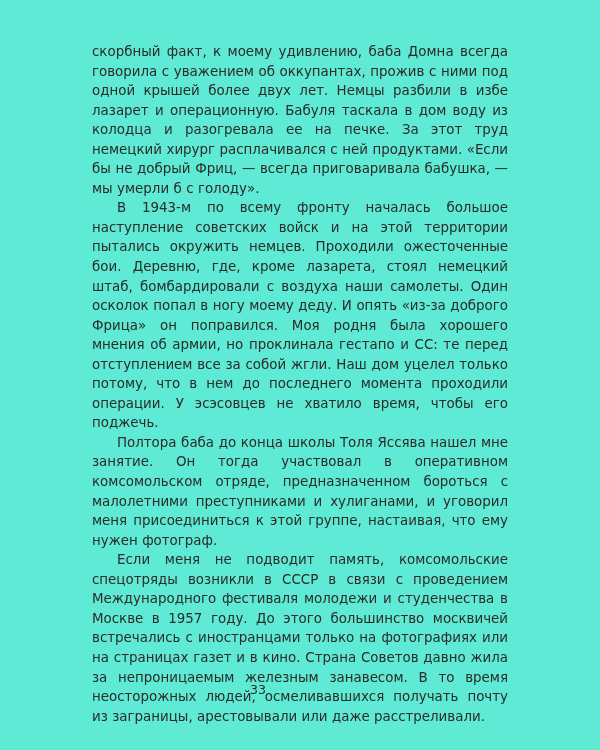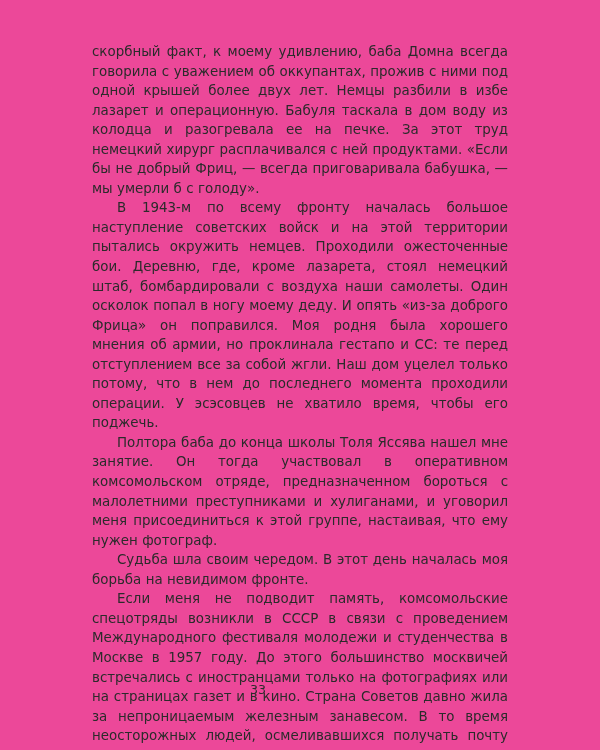--- a/index.html
+++ b/index.html
@@ -12,21 +12,21 @@
     height: 750px;
     background: #ffffff;
     font-family: "DejaVu Sans", "Liberation Sans", sans-serif;
     color: #2b2b2b;
     overflow: hidden;
   }
   .page {
     position: relative;
     width: 600px;
     height: 750px;
-    background: #ec4899;
+    background: #5eead4;
     box-sizing: border-box;
   }
   .text-block {
     position: absolute;
     left: 92px;
     top: 42px;
     width: 416px;
     font-size: 13.4px;
     line-height: 19.55px;
     text-align: justify;
@@ -58,20 +58,19 @@
 </style>
 </head>
 <body>
 
 <div class="page">
 
   <div class="text-block">
     <p class="para first">скорбный факт, к моему удивлению, баба Домна всегда говорила с уважением об оккупантах, прожив с ними под одной крышей более двух лет. Немцы разбили в избе лазарет и операционную. Бабуля таскала в дом воду из колодца и разогревала ее на печке. За этот труд немецкий хирург расплачивался с ней продуктами. «Если бы не добрый Фриц, — всегда приговаривала бабушка, — мы умерли б с голоду».</p>
     <p class="para">В 1943-м по всему фронту началась большое наступление советских войск и на этой территории пытались окружить немцев. Проходили ожесточенные бои. Деревню, где, кроме лазарета, стоял немецкий штаб, бомбардировали с воздуха наши самолеты. Один осколок попал в ногу моему деду. И опять «из-за доброго Фрица» он поправился. Моя родня была хорошего мнения об армии, но проклинала гестапо и СС: те перед отступлением все за собой жгли. Наш дом уцелел только потому, что в нем до последнего момента проходили операции. У эсэсовцев не хватило время, чтобы его поджечь.</p>
     <p class="para">Полтора баба до конца школы Толя Яссява нашел мне занятие. Он тогда участвовал в оперативном комсомольском отряде, предназначенном бороться с малолетними преступниками и хулиганами, и уговорил меня присоединиться к этой группе, настаивая, что ему нужен фотограф.</p>
-    <p class="para">Судьба шла своим чередом. В этот день началась моя борьба на невидимом фронте.</p>
     <p class="para">Если меня не подводит память, комсомольские спецотряды возникли в СССР в связи с проведением Международного фестиваля молодежи и студенчества в Москве в 1957 году. До этого большинство москвичей встречались с иностранцами только на фотографиях или на страницах газет и в кино. Страна Советов давно жила за непроницаемым железным занавесом. В то время неосторожных людей, осмеливавшихся получать почту из заграницы, арестовывали или даже расстреливали.</p>
 
   </div>
 
   <div class="page-number">33</div>
 
 </div>
 
 </body></html>

